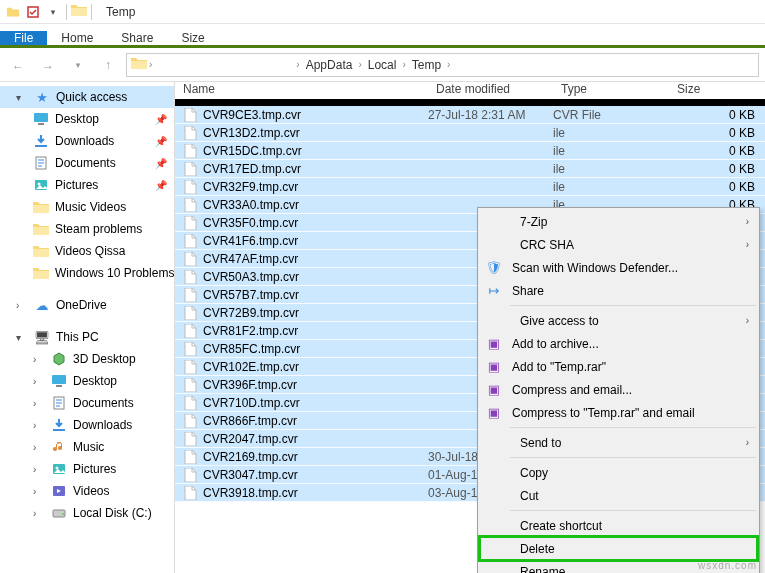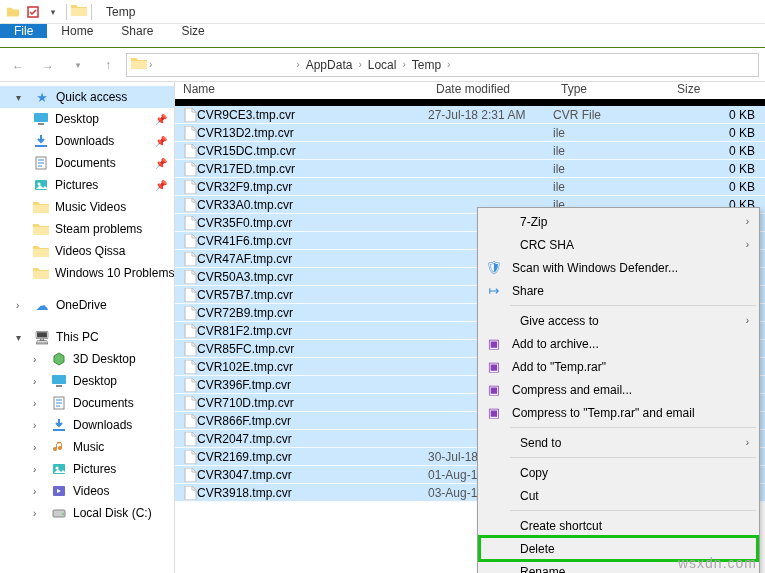--- a/index.html
+++ b/index.html
@@ -6,21 +6,21 @@
 body { background: #fff; width: 765px; height: 573px; overflow: hidden; position: relative; }
 
 
 .titlebar { height: 24px; background: #fff; border-bottom: 1px solid #e5e5e5; display: flex; align-items: center; padding: 0 4px; }
 .titlebar .qat { display: flex; gap: 2px; align-items: center; }
 .titlebar .qat span { width: 18px; height: 18px; display: flex; align-items: center; justify-content: center; }
 .titlebar .sep { width: 1px; height: 16px; background: #ccc; margin: 0 4px; }
 .titlebar .title { margin-left: 10px; color: #333; }
 
 
-.ribbon { height: 24px; display: flex; align-items: flex-start; border-bottom: 1px solid #4d7c0f; }
+.ribbon { height: 24px; display: flex; align-items: flex-end; border-bottom: 3px solid #4d7c0f; }
 .ribbon .file-tab { background: #1979ca; color: #fff; padding: 0 14px; display: flex; align-items: center; }
 .ribbon .tab { padding: 0 14px; display: flex; align-items: center; color: #333; }
 
 
 .navbar { height: 34px; display: flex; align-items: center; padding: 0 6px; border-bottom: 1px solid #ddd; gap: 6px; }
 .navbar .navbtn { width: 24px; height: 24px; display: flex; align-items: center; justify-content: center; color: #999; }
 .navbar .pathbox { flex: 1; height: 24px; border: 1px solid #ccc; display: flex; align-items: center; padding: 0 4px; gap: 2px; }
 .navbar .pathbox .crumb { padding: 0 4px; color: #333; display:flex; align-items:center; gap:4px;}
 .navbar .pathbox .sep { color: #888; font-size:10px;}
 
@@ -41,21 +41,21 @@
 .content { flex: 1; position: relative; }
 .colhead { height: 24px; border-bottom: 7px solid #000000; display: flex; align-items: flex-start; color: #444; }
 .colhead > div { padding: 0 8px; border-right: 1px solid transparent; }
 .colhead .c-name { width: 253px; }
 .colhead .c-date { width: 125px; }
 .colhead .c-type { width: 116px; }
 .colhead .c-size { flex: 1; text-align: left; }
 
 .filelist { overflow: hidden; }
 .row { display: flex; align-items: center; height: 18px; background: #cce8ff; border-bottom: 1px solid #f7fbff; }
-.row .c-name { width: 253px; display: flex; align-items: center; padding-left: 8px; white-space:nowrap; overflow:hidden;}
+.row .c-name { width: 253px; display: flex; align-items: center; gap: 6px; padding-left: 8px; white-space:nowrap; overflow:hidden;}
 .row .c-date { width: 125px; color: #555; white-space:nowrap;}
 .row .c-type { width: 116px; color: #555; }
 .row .c-size { flex: 1; color: #000000; text-align: right; padding-right: 10px; }
 .row .ficon { width: 14px; height: 14px; display:flex; align-items:center; justify-content:center;}
 
 
 .ctxmenu { position: absolute; left: 302px; top: 125px; width: 283px; background: #f0f0f0; border: 1px solid #a0a0a0; box-shadow: 3px 3px 5px rgba(0,0,0,0.2); padding: 2px; }
 .ctxmenu .ci { display: flex; align-items: center; height: 23px; padding: 0 4px; gap: 8px; position:relative;}
 .ctxmenu .ci .mico { width: 20px; height: 20px; display:flex; align-items:center; justify-content:center; font-size:13px;}
 .ctxmenu .ci .mlabel { flex: 1; color: #000; }
@@ -63,21 +63,21 @@
 .ctxmenu .msep { height: 1px; background: #d7d7d7; margin: 3px 1px 3px 30px; }
 .ctxmenu .ci.hl { outline: 3px solid #16c016; outline-offset: -1px; }
 .ctxmenu .iconcol { width:28px; }
 
 
 .folder-ico { color: #f8d775; }
 .blue { color: #3b8ee0; }
 .purple { color: #8a3fba; }
 .dark { color: #444; }
 
-.watermark { position: absolute; right: 8px; bottom: 2px; color: #aaa; font-size: 14px; letter-spacing: 1px;}
+.watermark { position: absolute; right: 8px; bottom: 2px; color: #aaa; font-size: 10px; letter-spacing: 1px;}
 .qaico { color:#555;}
 </style>
 </head>
 <body>
 
 <div class="titlebar">
   <div class="qat">
     <span class="qaico">
         <svg width="14" height="14" viewBox="0 0 16 16">
           <path fill="#f8d775" d="M1 3h5l2 2h7v8H1z"></path>

